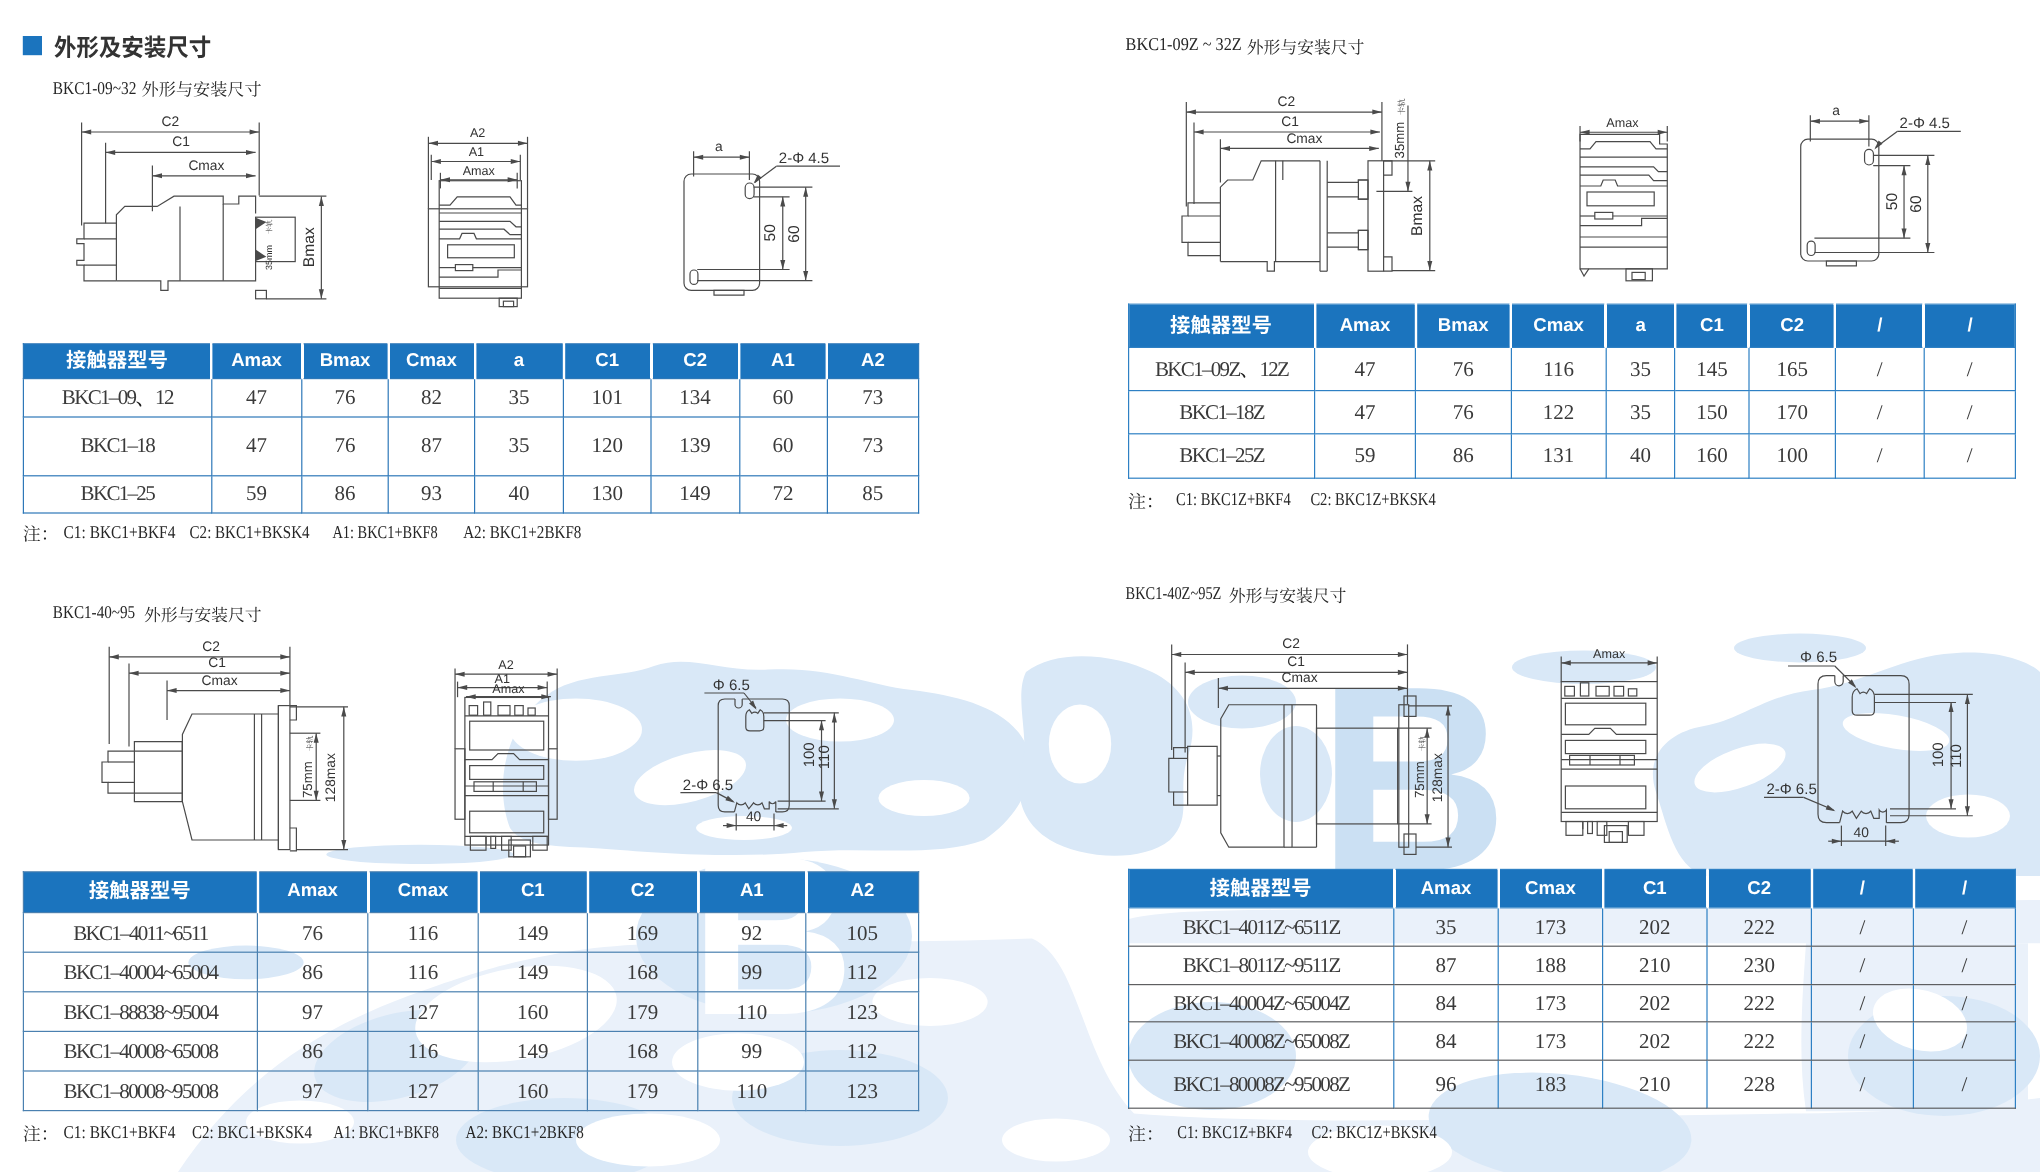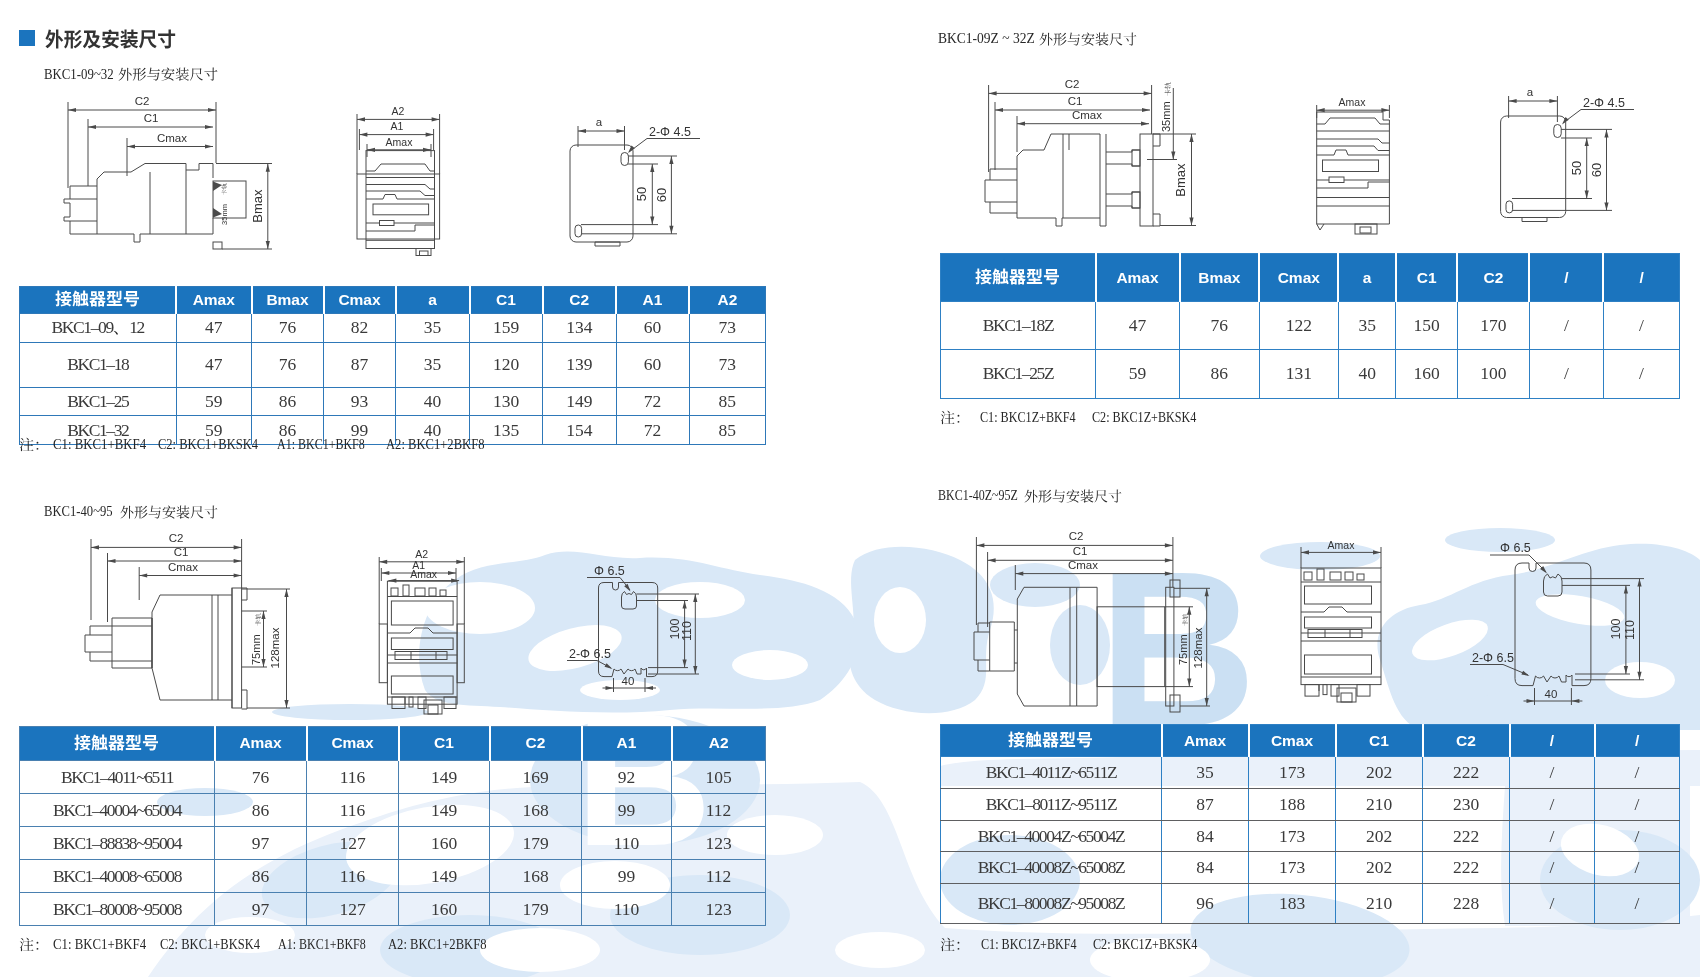--- a/index.html
+++ b/index.html
@@ -506,21 +506,21 @@
             <th style="background:#1b74be;border-left:2px solid #fff;border-right:1.5px solid #2e78b8;border-top:1.5px solid #2e78b8;border-bottom:1.5px solid #2e78b8">A2</th>
           </tr>
           <tr style="height:28.7px">
             <td style="border:1.5px solid #2e78b8;border-top:1.5px solid #2e78b8;border-bottom:1.5px solid #2e78b8"><span class="mod">BKC1–09<svg style="vertical-align:-2.5px" width="16.5" height="16.5" viewBox="0 -880 1000 1000">
                   <path d="M249 76C273 76 290 60 290 31C290 9 284 -10 266 -36C233 -84 170 -135 50 -173L39 -156C128 -93 169 -32 201 34C215 64 228 76 249 76Z" fill="#1c1c1c"></path>
                 </svg>12</span></td>
             <td style="border:1.5px solid #2e78b8;border-top:1.5px solid #2e78b8;border-bottom:1.5px solid #2e78b8">47</td>
             <td style="border:1.5px solid #2e78b8;border-top:1.5px solid #2e78b8;border-bottom:1.5px solid #2e78b8">76</td>
             <td style="border:1.5px solid #2e78b8;border-top:1.5px solid #2e78b8;border-bottom:1.5px solid #2e78b8">82</td>
             <td style="border:1.5px solid #2e78b8;border-top:1.5px solid #2e78b8;border-bottom:1.5px solid #2e78b8">35</td>
-            <td style="border:1.5px solid #2e78b8;border-top:1.5px solid #2e78b8;border-bottom:1.5px solid #2e78b8">159</td>
+            <td style="border:1.5px solid #2e78b8;border-top:1.5px solid #2e78b8;border-bottom:1.5px solid #2e78b8">101</td>
             <td style="border:1.5px solid #2e78b8;border-top:1.5px solid #2e78b8;border-bottom:1.5px solid #2e78b8">134</td>
             <td style="border:1.5px solid #2e78b8;border-top:1.5px solid #2e78b8;border-bottom:1.5px solid #2e78b8">60</td>
             <td style="border:1.5px solid #2e78b8;border-top:1.5px solid #2e78b8;border-bottom:1.5px solid #2e78b8">73</td>
           </tr>
           <tr style="height:45px">
             <td style="border:1.5px solid #2e78b8;border-top:1.5px solid #2e78b8;border-bottom:1.5px solid #2e78b8"><span class="mod">BKC1–18</span></td>
             <td style="border:1.5px solid #2e78b8;border-top:1.5px solid #2e78b8;border-bottom:1.5px solid #2e78b8">47</td>
             <td style="border:1.5px solid #2e78b8;border-top:1.5px solid #2e78b8;border-bottom:1.5px solid #2e78b8">76</td>
             <td style="border:1.5px solid #2e78b8;border-top:1.5px solid #2e78b8;border-bottom:1.5px solid #2e78b8">87</td>
             <td style="border:1.5px solid #2e78b8;border-top:1.5px solid #2e78b8;border-bottom:1.5px solid #2e78b8">35</td>
@@ -530,31 +530,20 @@
             <td style="border:1.5px solid #2e78b8;border-top:1.5px solid #2e78b8;border-bottom:1.5px solid #2e78b8">73</td>
           </tr>
           <tr style="height:28.7px">
             <td style="border:1.5px solid #2e78b8;border-top:1.5px solid #2e78b8;border-bottom:1.5px solid #2e78b8"><span class="mod">BKC1–25</span></td>
             <td style="border:1.5px solid #2e78b8;border-top:1.5px solid #2e78b8;border-bottom:1.5px solid #2e78b8">59</td>
             <td style="border:1.5px solid #2e78b8;border-top:1.5px solid #2e78b8;border-bottom:1.5px solid #2e78b8">86</td>
             <td style="border:1.5px solid #2e78b8;border-top:1.5px solid #2e78b8;border-bottom:1.5px solid #2e78b8">93</td>
             <td style="border:1.5px solid #2e78b8;border-top:1.5px solid #2e78b8;border-bottom:1.5px solid #2e78b8">40</td>
             <td style="border:1.5px solid #2e78b8;border-top:1.5px solid #2e78b8;border-bottom:1.5px solid #2e78b8">130</td>
             <td style="border:1.5px solid #2e78b8;border-top:1.5px solid #2e78b8;border-bottom:1.5px solid #2e78b8">149</td>
-            <td style="border:1.5px solid #2e78b8;border-top:1.5px solid #2e78b8;border-bottom:1.5px solid #2e78b8">72</td>
-            <td style="border:1.5px solid #2e78b8;border-top:1.5px solid #2e78b8;border-bottom:1.5px solid #2e78b8">85</td>
-          </tr>
-          <tr style="height:28.7px">
-            <td style="border:1.5px solid #2e78b8;border-top:1.5px solid #2e78b8;border-bottom:1.5px solid #2e78b8"><span class="mod">BKC1–32</span></td>
-            <td style="border:1.5px solid #2e78b8;border-top:1.5px solid #2e78b8;border-bottom:1.5px solid #2e78b8">59</td>
-            <td style="border:1.5px solid #2e78b8;border-top:1.5px solid #2e78b8;border-bottom:1.5px solid #2e78b8">86</td>
-            <td style="border:1.5px solid #2e78b8;border-top:1.5px solid #2e78b8;border-bottom:1.5px solid #2e78b8">99</td>
-            <td style="border:1.5px solid #2e78b8;border-top:1.5px solid #2e78b8;border-bottom:1.5px solid #2e78b8">40</td>
-            <td style="border:1.5px solid #2e78b8;border-top:1.5px solid #2e78b8;border-bottom:1.5px solid #2e78b8">135</td>
-            <td style="border:1.5px solid #2e78b8;border-top:1.5px solid #2e78b8;border-bottom:1.5px solid #2e78b8">154</td>
             <td style="border:1.5px solid #2e78b8;border-top:1.5px solid #2e78b8;border-bottom:1.5px solid #2e78b8">72</td>
             <td style="border:1.5px solid #2e78b8;border-top:1.5px solid #2e78b8;border-bottom:1.5px solid #2e78b8">85</td>
           </tr>
         </tbody>
       </table>
     </div>
 <div class="tw" style="left:940px;top:253px;width:739.0px;height:145.6px">
       <table style="width:739.0px;height:145.6px">
         <colgroup>
           <col style="width:155px">
@@ -575,20 +564,33 @@
             <th style="background:#1b74be;border-left:2px solid #fff;border-right:2px solid #fff;border-top:1.5px solid #2e80c4;border-bottom:1.5px solid #2e80c4">Amax</th>
             <th style="background:#1b74be;border-left:2px solid #fff;border-right:2px solid #fff;border-top:1.5px solid #2e80c4;border-bottom:1.5px solid #2e80c4">Bmax</th>
             <th style="background:#1b74be;border-left:2px solid #fff;border-right:2px solid #fff;border-top:1.5px solid #2e80c4;border-bottom:1.5px solid #2e80c4">Cmax</th>
             <th style="background:#1b74be;border-left:2px solid #fff;border-right:2px solid #fff;border-top:1.5px solid #2e80c4;border-bottom:1.5px solid #2e80c4">a</th>
             <th style="background:#1b74be;border-left:2px solid #fff;border-right:2px solid #fff;border-top:1.5px solid #2e80c4;border-bottom:1.5px solid #2e80c4">C1</th>
             <th style="background:#1b74be;border-left:2px solid #fff;border-right:2px solid #fff;border-top:1.5px solid #2e80c4;border-bottom:1.5px solid #2e80c4">C2</th>
             <th style="background:#1b74be;border-left:2px solid #fff;border-right:2px solid #fff;border-top:1.5px solid #2e80c4;border-bottom:1.5px solid #2e80c4">/</th>
             <th style="background:#1b74be;border-left:2px solid #fff;border-right:1.5px solid #2e80c4;border-top:1.5px solid #2e80c4;border-bottom:1.5px solid #2e80c4">/</th>
           </tr>
           <tr style="height:29.15px">
+            <td style="border:1.5px solid #2e80c4;border-top:1.5px solid #2e80c4;border-bottom:1.5px solid #2e80c4"><span class="mod">BKC1–09Z<svg style="vertical-align:-2.5px" width="16.5" height="16.5" viewBox="0 -880 1000 1000">
+                  <path d="M249 76C273 76 290 60 290 31C290 9 284 -10 266 -36C233 -84 170 -135 50 -173L39 -156C128 -93 169 -32 201 34C215 64 228 76 249 76Z" fill="#1c1c1c"></path>
+                </svg>12Z</span></td>
+            <td style="border:1.5px solid #2e80c4;border-top:1.5px solid #2e80c4;border-bottom:1.5px solid #2e80c4">47</td>
+            <td style="border:1.5px solid #2e80c4;border-top:1.5px solid #2e80c4;border-bottom:1.5px solid #2e80c4">76</td>
+            <td style="border:1.5px solid #2e80c4;border-top:1.5px solid #2e80c4;border-bottom:1.5px solid #2e80c4">116</td>
+            <td style="border:1.5px solid #2e80c4;border-top:1.5px solid #2e80c4;border-bottom:1.5px solid #2e80c4">35</td>
+            <td style="border:1.5px solid #2e80c4;border-top:1.5px solid #2e80c4;border-bottom:1.5px solid #2e80c4">145</td>
+            <td style="border:1.5px solid #2e80c4;border-top:1.5px solid #2e80c4;border-bottom:1.5px solid #2e80c4">165</td>
+            <td style="border:1.5px solid #2e80c4;border-top:1.5px solid #2e80c4;border-bottom:1.5px solid #2e80c4">/</td>
+            <td style="border:1.5px solid #2e80c4;border-top:1.5px solid #2e80c4;border-bottom:1.5px solid #2e80c4">/</td>
+          </tr>
+          <tr style="height:29.15px">
             <td style="border:1.5px solid #2e80c4;border-top:1.5px solid #2e80c4;border-bottom:1.5px solid #2e80c4"><span class="mod">BKC1–18Z</span></td>
             <td style="border:1.5px solid #2e80c4;border-top:1.5px solid #2e80c4;border-bottom:1.5px solid #2e80c4">47</td>
             <td style="border:1.5px solid #2e80c4;border-top:1.5px solid #2e80c4;border-bottom:1.5px solid #2e80c4">76</td>
             <td style="border:1.5px solid #2e80c4;border-top:1.5px solid #2e80c4;border-bottom:1.5px solid #2e80c4">122</td>
             <td style="border:1.5px solid #2e80c4;border-top:1.5px solid #2e80c4;border-bottom:1.5px solid #2e80c4">35</td>
             <td style="border:1.5px solid #2e80c4;border-top:1.5px solid #2e80c4;border-bottom:1.5px solid #2e80c4">150</td>
             <td style="border:1.5px solid #2e80c4;border-top:1.5px solid #2e80c4;border-bottom:1.5px solid #2e80c4">170</td>
             <td style="border:1.5px solid #2e80c4;border-top:1.5px solid #2e80c4;border-bottom:1.5px solid #2e80c4">/</td>
             <td style="border:1.5px solid #2e80c4;border-top:1.5px solid #2e80c4;border-bottom:1.5px solid #2e80c4">/</td>
           </tr>

